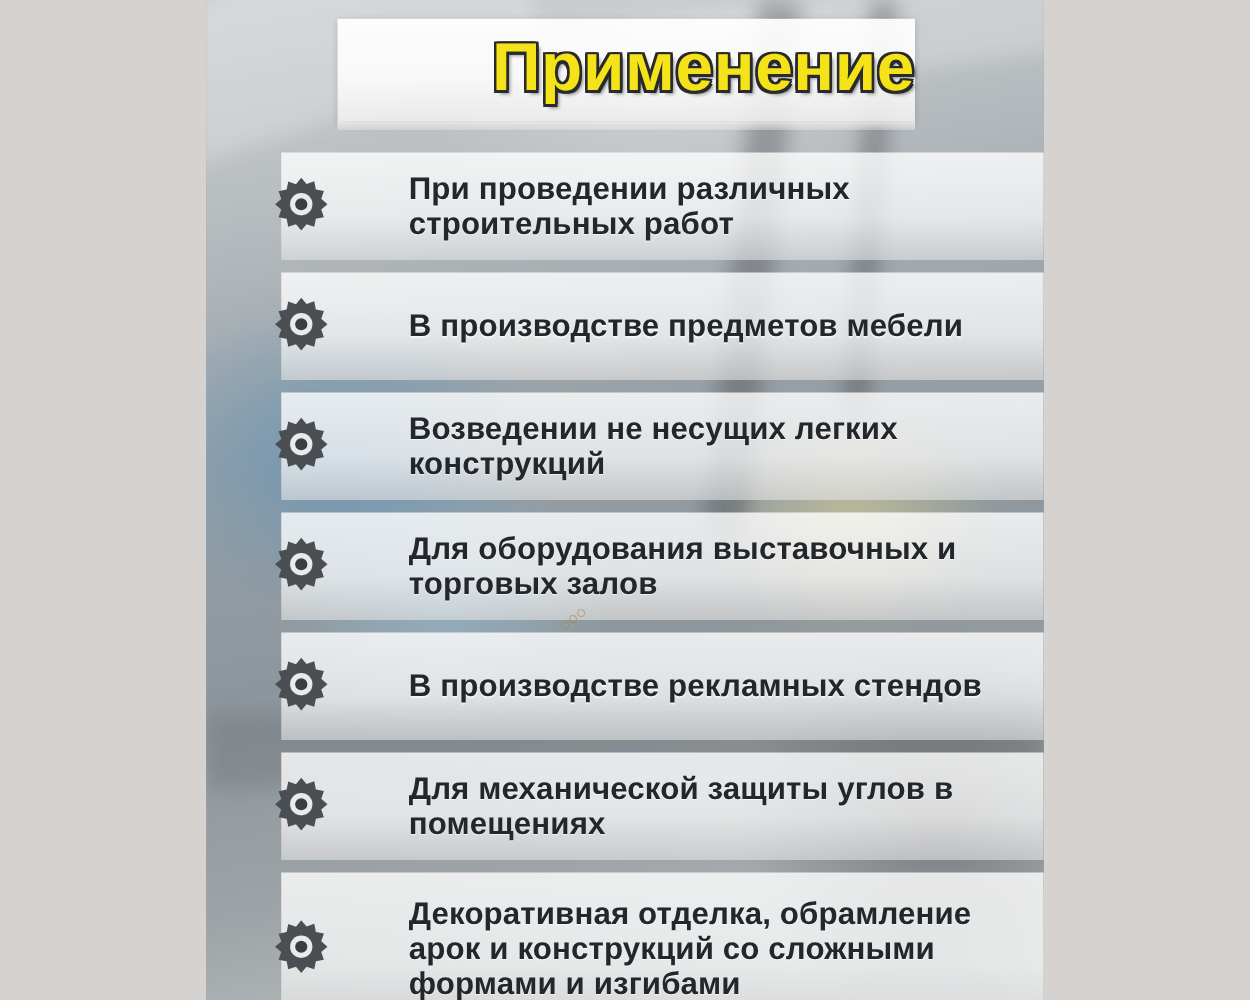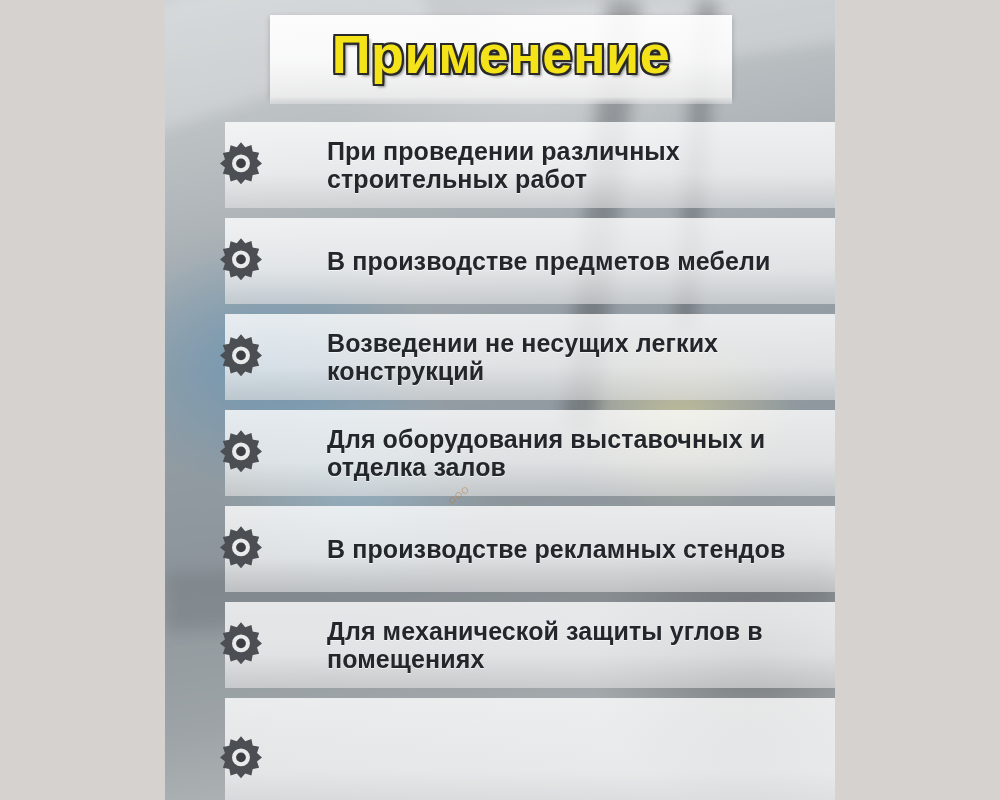--- a/index.html
+++ b/index.html
@@ -66,21 +66,21 @@
     height: 7px;
     background: linear-gradient(180deg, rgba(245,245,245,0.85), rgba(245,245,245,0.35));
   }
   .poster-title {
     position: absolute;
     left: 105px;
     top: 16px;
     width: 462px;
     height: 76px;
     line-height: 76px;
-    text-align: center;
+    text-align: right;
     font-family: "Liberation Sans", sans-serif;
     font-weight: bold;
     font-size: 54px;
     color: #f5e31a;
     letter-spacing: 0.5px;
     text-shadow:
       -2px 0 0 #2a2a2a, 2px 0 0 #2a2a2a, 0 -2px 0 #2a2a2a, 0 2px 0 #2a2a2a,
       -2px -2px 0 #2a2a2a, 2px -2px 0 #2a2a2a, -2px 2px 0 #2a2a2a, 2px 2px 0 #2a2a2a,
       3px 3px 3px rgba(0,0,0,0.45);
     white-space: nowrap;
@@ -201,21 +201,21 @@
     </div>
 
     <div class="item">
       <div class="item-band"></div>
       <div class="item-inner">
         <svg class="gear" viewBox="0 0 64 64">
           <path d="M32 4l5.2 6.1 7.6-2.6 1.6 7.9 7.9 1.6-2.6 7.6L57.8 30l-6.1 5.2 2.6 7.6-7.9 1.6-1.6 7.9-7.6-2.6L32 55.8l-5.2-6.1-7.6 2.6-1.6-7.9-7.9-1.6 2.6-7.6L6.2 30l6.1-5.2-2.6-7.6 7.9-1.6 1.6-7.9 7.6 2.6z" fill="#4b4f53"></path>
           <circle cx="32" cy="30" r="11" fill="#e9eaec"></circle>
           <circle cx="32" cy="30" r="6" fill="#3a3e42"></circle>
         </svg>
-        <div class="item-text">Для оборудования выставочных и отделка залов</div>
+        <div class="item-text">Для оборудования выставочных и торговых залов</div>
       </div>
     </div>
 
     <div class="item">
       <div class="item-band"></div>
       <div class="item-inner">
         <svg class="gear" viewBox="0 0 64 64">
           <path d="M32 4l5.2 6.1 7.6-2.6 1.6 7.9 7.9 1.6-2.6 7.6L57.8 30l-6.1 5.2 2.6 7.6-7.9 1.6-1.6 7.9-7.6-2.6L32 55.8l-5.2-6.1-7.6 2.6-1.6-7.9-7.9-1.6 2.6-7.6L6.2 30l6.1-5.2-2.6-7.6 7.9-1.6 1.6-7.9 7.6 2.6z" fill="#4b4f53"></path>
           <circle cx="32" cy="30" r="11" fill="#e9eaec"></circle>
           <circle cx="32" cy="30" r="6" fill="#3a3e42"></circle>
@@ -237,17 +237,18 @@
     </div>
 
     <div class="item">
       <div class="item-band"></div>
       <div class="item-inner" style="min-height:110px;">
         <svg class="gear" viewBox="0 0 64 64">
           <path d="M32 4l5.2 6.1 7.6-2.6 1.6 7.9 7.9 1.6-2.6 7.6L57.8 30l-6.1 5.2 2.6 7.6-7.9 1.6-1.6 7.9-7.6-2.6L32 55.8l-5.2-6.1-7.6 2.6-1.6-7.9-7.9-1.6 2.6-7.6L6.2 30l6.1-5.2-2.6-7.6 7.9-1.6 1.6-7.9 7.6 2.6z" fill="#4b4f53"></path>
           <circle cx="32" cy="30" r="11" fill="#e9eaec"></circle>
           <circle cx="32" cy="30" r="6" fill="#3a3e42"></circle>
         </svg>
+        <div class="item-text">Декоративная отделка, обрамление арок и конструкций со сложными формами и изгибами</div>
       </div>
     </div>
 
   </div>
 </div>
 
 </body></html>

